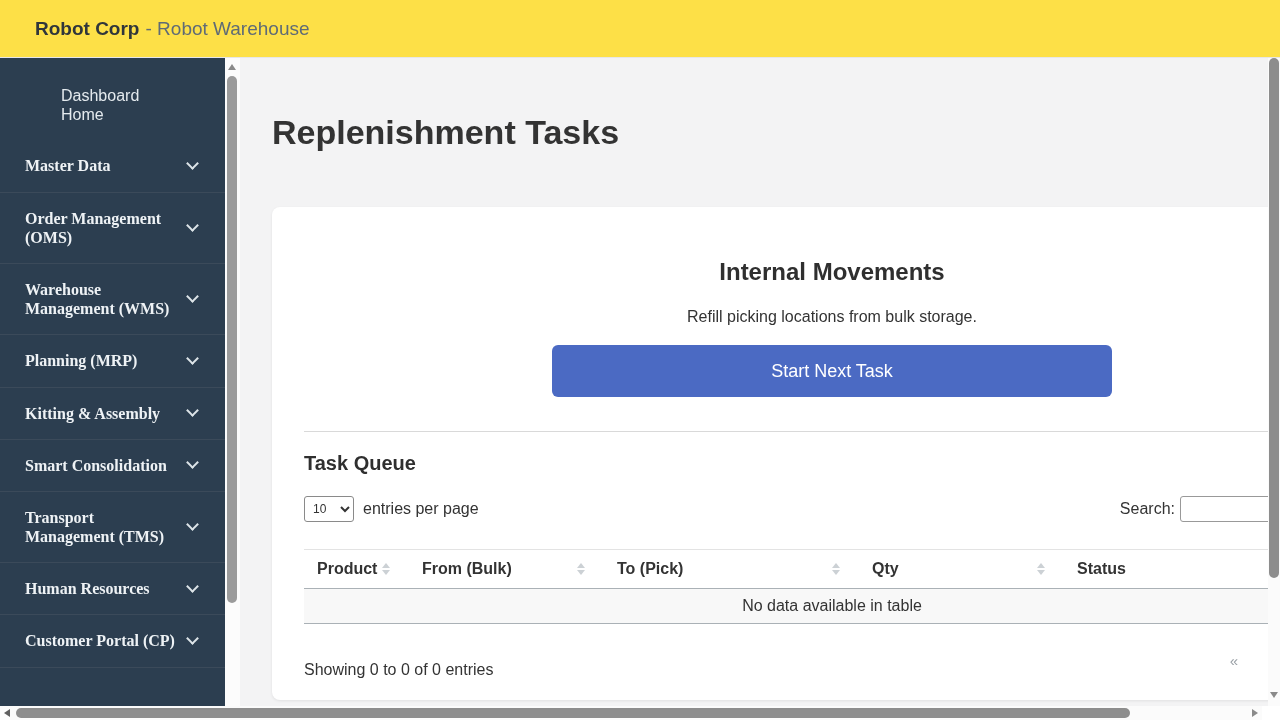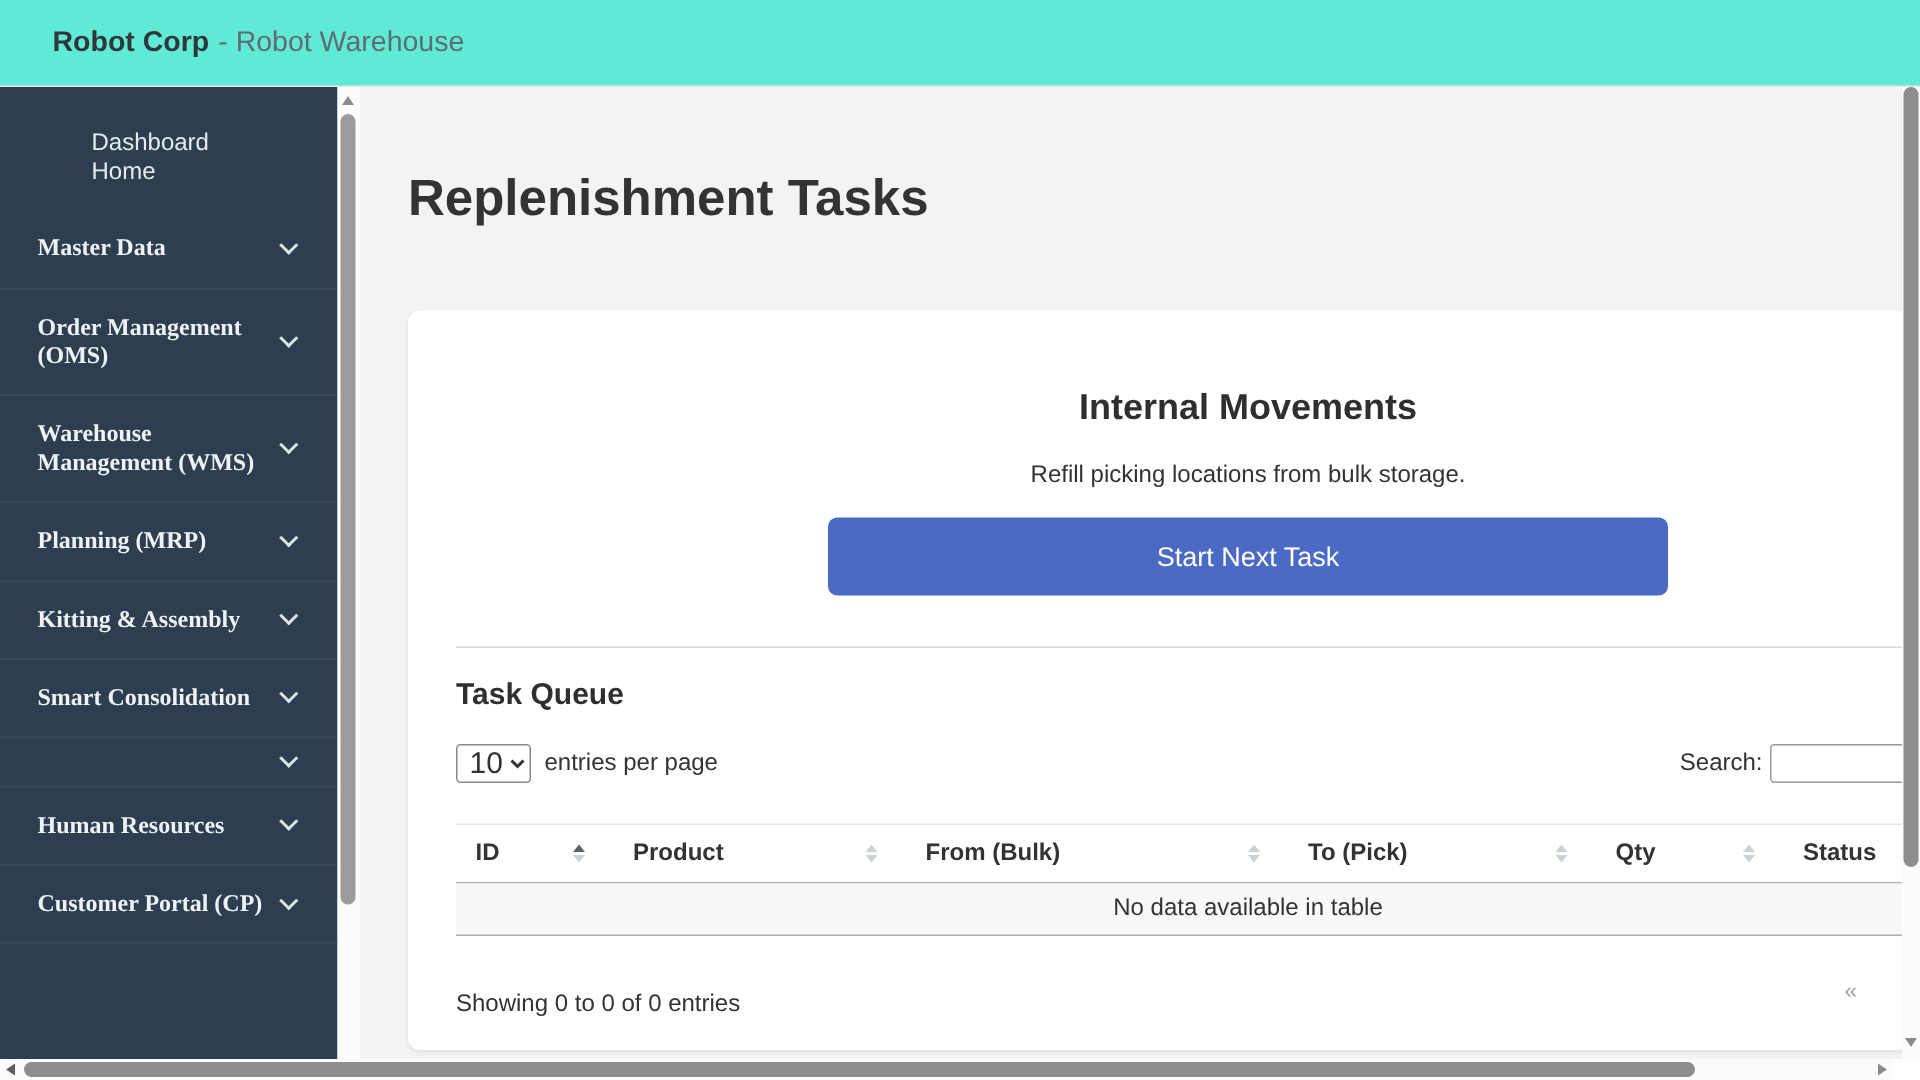--- a/index.html
+++ b/index.html
@@ -1,21 +1,21 @@
 <!DOCTYPE html>
 <html><head>
 <meta charset="utf-8">
 <style>
   * { margin:0; padding:0; box-sizing:border-box; }
   html,body { width:1280px; height:720px; overflow:hidden; background:#fff;
     font-family:"Liberation Sans","DejaVu Sans",sans-serif; }
   .viewport { position:relative; width:1280px; height:720px; overflow:hidden; background:#fff; }
 
   
-  .topbar { position:absolute; left:0; top:0; width:1280px; height:58px; background:#5eead4;
+  .topbar { position:absolute; left:0; top:0; width:1280px; height:58px; background:#fde047;
     border-bottom:1px solid #e7e7e7; display:flex; align-items:center; padding-left:35px; }
   .brand { font-size:19px; font-weight:700; color:#30363b; }
   .brand-sub { font-size:19px; color:#5f6b76; margin-left:6px; font-weight:400; }
 
   
   .sidebar { position:absolute; left:0; top:58px; width:225px; height:648px;
     background:#2c3e50; overflow:hidden; padding-top:12px; }
   .nav-item { position:relative; padding:16px 50px 16px 25px; color:#eef2f5;
     font-size:16px; line-height:1.2; font-weight:700; cursor:pointer; }
   .nav-item.section { border-bottom:1px solid #3b4a5a;font-family:Liberation Serif, serif; }
@@ -44,21 +44,21 @@
   .section-sub { margin-top:21px; font-size:16px; line-height:19px; color:#333; }
   .start-btn { display:block; margin:19px auto 0; width:560px; height:52px; background:#4b6ac3;
     color:#fff; font-size:18px; border:none; border-radius:6px; cursor:pointer;
     font-family:inherit; }
 
   .divider { margin-top:34px; border:none; border-top:1px solid #d9d9d9; }
   .table-title { margin-top:19px; font-size:20px; line-height:24px; font-weight:700; color:#2f2f2f; }
 
   .dt-controls { margin-top:21px; display:flex; justify-content:space-between; align-items:center; height:26px; }
   .dt-left { display:flex; align-items:center; }
-  .len-select { width:50px; height:26px; font-size:20px; font-family:inherit; color:#333;
+  .len-select { width:50px; height:26px; font-size:12px; font-family:inherit; color:#333;
     border:1px solid #8a8a8a; border-radius:3px; background:#fff; padding-left:4px; }
   .len-label { margin-left:9px; font-size:16px; color:#333; }
   .dt-right { display:flex; align-items:center; }
   .search-label { font-size:16px; color:#333; margin-right:5px; }
   .search-input { width:180px; height:26px; border:1px solid #999; border-radius:3px;
     font-size:14px; font-family:inherit; padding:0 6px; background:#fff; }
 
   .thead-row { margin-top:27px; display:flex; height:40px; align-items:center;
     border-top:1px solid #e3e3e3; border-bottom:1px solid #aab1b6; }
   .th { position:relative; padding-left:13px; font-size:16px; font-weight:700; color:#333;
@@ -133,20 +133,21 @@
     </div>
     <div class="nav-item section">
       <span>Kitting &amp; Assembly</span>
       <span class="chev"></span>
     </div>
     <div class="nav-item section">
       <span>Smart Consolidation</span>
       <span class="chev"></span>
     </div>
     <div class="nav-item section">
+      <span>Transport Management (TMS)</span>
       <span class="chev"></span>
     </div>
     <div class="nav-item section">
       <span>Human Resources</span>
       <span class="chev"></span>
     </div>
     <div class="nav-item section">
       <span>Customer Portal (CP)</span>
       <span class="chev"></span>
     </div>
@@ -179,24 +180,20 @@
           <span class="len-label">entries per page</span>
         </div>
         <div class="dt-right">
           <span class="search-label">Search:</span>
           <input class="search-input" type="text" style="">
         </div>
       </div>
 
       <div class="thead-row">
         <div class="th">
-          <span>ID</span>
-          <span class="sort-icon asc"></span>
-        </div>
-        <div class="th">
           <span>Product</span>
           <span class="sort-icon"></span>
         </div>
         <div class="th">
           <span>From (Bulk)</span>
           <span class="sort-icon"></span>
         </div>
         <div class="th">
           <span>To (Pick)</span>
           <span class="sort-icon"></span>

